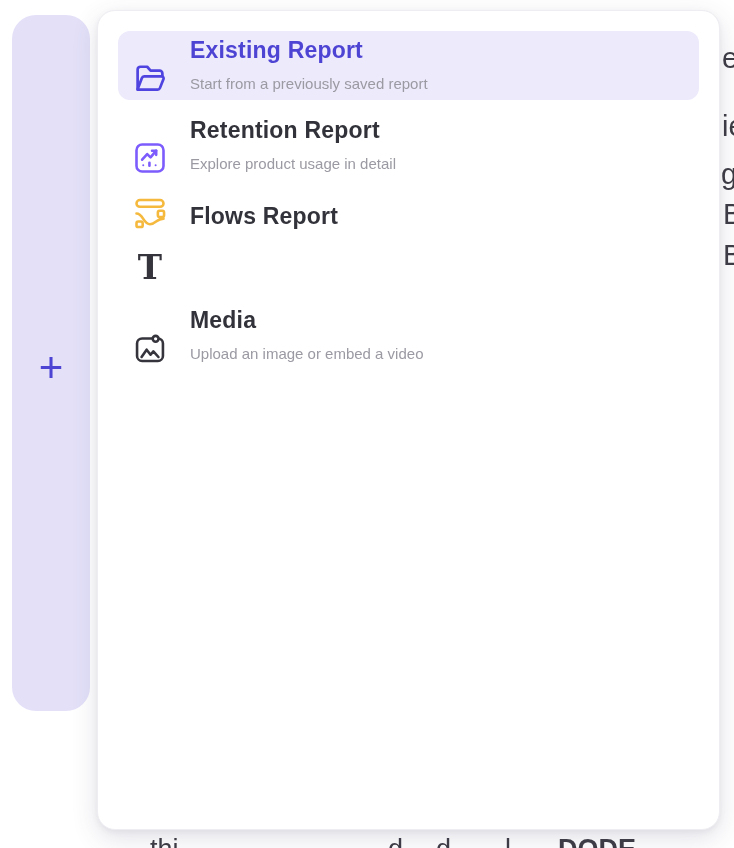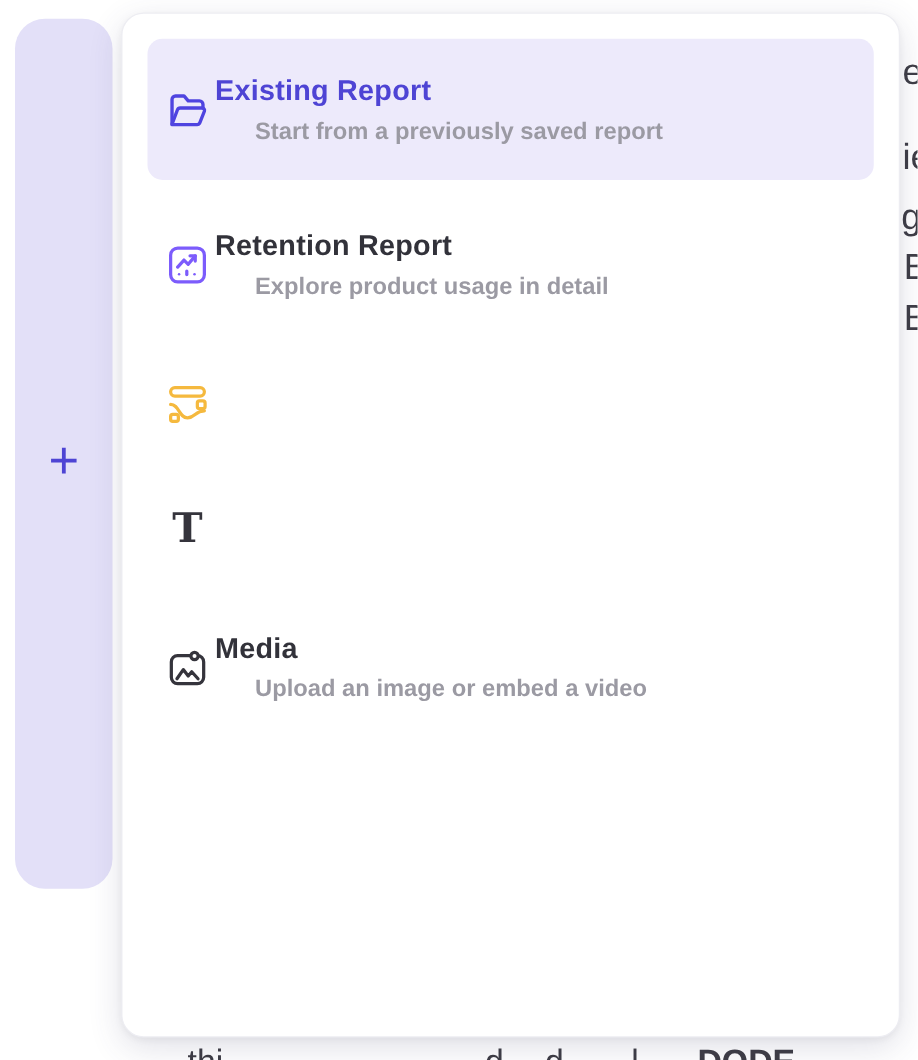--- a/index.html
+++ b/index.html
@@ -45,34 +45,34 @@
   }
 
   
   .panel{
     position:absolute;left:97px;top:10px;width:623px;height:820px;
     background:#ffffff;border-radius:18px;border:1px solid var(--panel-border);
     box-shadow:0 8px 26px rgba(70,70,110,.16), 0 2px 6px rgba(0,0,0,.05);
     padding:20px;
   }
   .item{
-    display:flex;align-items:center;gap:4px;
-    padding:26px 14px;margin-bottom:11px;border-radius:12px;
+    display:flex;align-items:flex-end;gap:22px;
+    padding:4px 14px;margin-bottom:11px;border-radius:12px;
     cursor:pointer;
   }
   .item.selected{background:var(--selected-bg);}
   .item .icon{flex:0 0 36px;width:36px;height:36px;display:flex;align-items:center;justify-content:center;}
   .item .icon svg{display:block;}
   .item .title{
     font-size:23px;font-weight:600;color:var(--title);line-height:30px;
     letter-spacing:.2px;
   }
   .item.selected .title{color:var(--accent);}
   .item .sub{
-    font-size:19px;font-weight:700;color:var(--subtitle);line-height:24px;margin-top:7px;margin-left:32px;
+    font-size:15px;font-weight:400;color:var(--subtitle);line-height:24px;margin-top:7px;
   }
 </style>
 </head>
 <body>
 
 <span class="bg-frag" style="left:722px;top:44px">ex</span>
 <span class="bg-frag" style="left:722px;top:112px">ie</span>
 <span class="bg-frag" style="left:721px;top:160px">gB</span>
 <span class="bg-frag" style="left:723px;top:200px">B</span>
 <span class="bg-frag" style="left:723px;top:241px">B</span>
@@ -123,20 +123,21 @@
   <div class="item">
     <span class="icon">
       <svg width="36" height="36" viewBox="0 0 32 32" fill="none" stroke="var(--flows)" stroke-width="2.3" stroke-linecap="round" stroke-linejoin="round">
         <rect x="4" y="4.5" width="24" height="6" rx="3"></rect>
         <rect x="4" y="23.5" width="5.5" height="5" rx="1.5"></rect>
         <rect x="23" y="14" width="5.5" height="5.5" rx="1.5"></rect>
         <path d="M4 16.5 C10 16.5 10 26 16 26 C21.5 26 21.5 21 28 21"></path>
       </svg>
     </span>
     <div class="txt">
+      <div class="title">Flows Report</div>
     </div>
   </div>
 
 
   <div class="item">
     <span class="icon">
       <svg width="36" height="36" viewBox="0 0 32 32">
         <text x="16" y="26" text-anchor="middle" font-size="29" font-family="DejaVu Serif, serif" font-weight="600" fill="var(--dark-icon)">T</text>
       </svg>
     </span>

